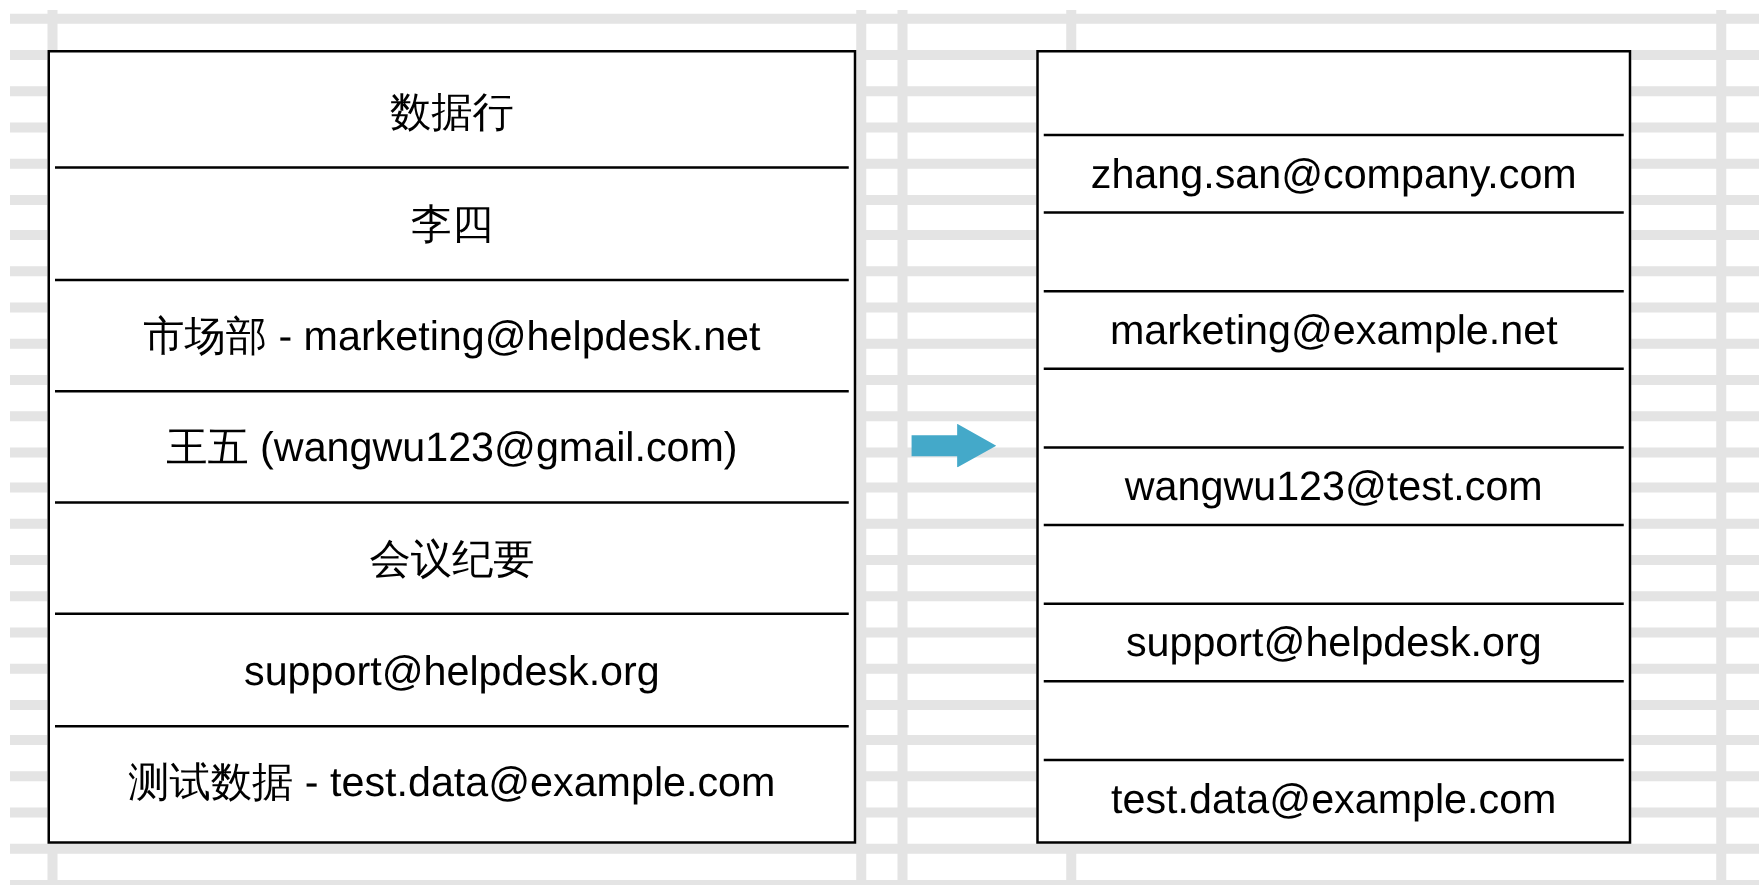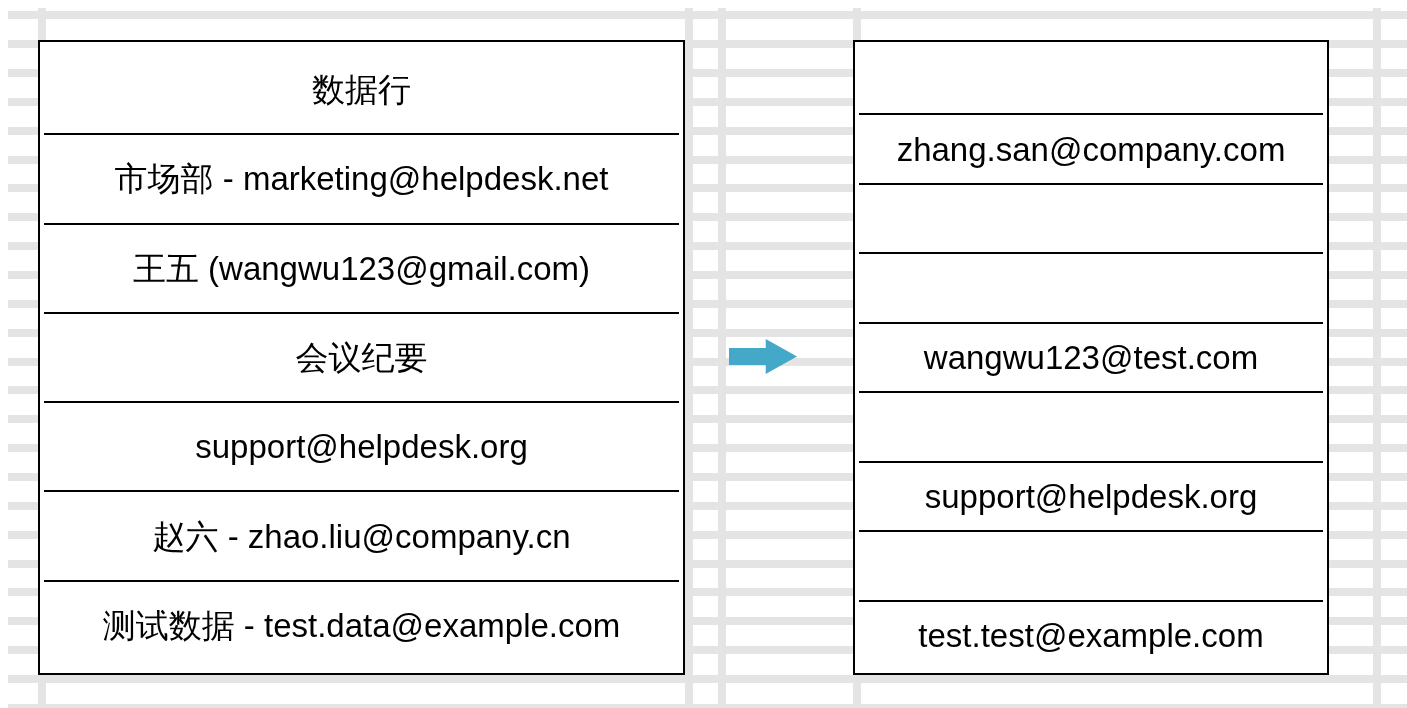--- a/index.html
+++ b/index.html
@@ -20,21 +20,21 @@
     position: absolute;
     top: 32px;
     height: 635px;
     background: #ffffff;
     border: 2px solid #000000;
     display: flex;
     flex-direction: column;
     z-index: 1;
   }
   #left-table  { left: 30px;  width: 647px; }
-  #right-table { left: 845px; width: 476px; }
+  #right-table { left: 821px; width: 476px; }
 
   .cell {
     flex: 1 1 0;
     display: flex;
     align-items: center;
     justify-content: center;
     font-size: 33px;
     line-height: 1;
     color: #000000;
     white-space: nowrap;
@@ -88,35 +88,36 @@
       <div class="hline" style="top: 695.84px;"></div>
       <div class="vline" style="left: 30px;"></div>
       <div class="vline" style="left: 677px;"></div>
       <div class="vline" style="left: 710px;"></div>
       <div class="vline" style="left: 845px;"></div>
       <div class="vline" style="left: 1365px;"></div>
     </div>
 
   <div id="left-table" class="sheet-table">
       <div class="cell">数据行</div>
+      <div class="cell">李四</div>
       <div class="cell">市场部 - marketing@helpdesk.net</div>
       <div class="cell">王五 (wangwu123@gmail.com)</div>
       <div class="cell">会议纪要</div>
       <div class="cell">support@helpdesk.org</div>
-      <div class="cell">赵六 - zhao.liu@company.cn</div>
       <div class="cell">测试数据 - test.data@example.com</div>
     </div>
 
   <div id="transform-arrow" style="background: rgb(68, 169, 201);"></div>
 
   <div id="right-table" class="sheet-table">
       <div class="cell"></div>
       <div class="cell">zhang.san@company.com</div>
       <div class="cell"></div>
+      <div class="cell">marketing@example.net</div>
       <div class="cell"></div>
       <div class="cell">wangwu123@test.com</div>
       <div class="cell"></div>
       <div class="cell">support@helpdesk.org</div>
       <div class="cell"></div>
-      <div class="cell">test.test@example.com</div>
+      <div class="cell">test.data@example.com</div>
     </div>
 
 </div>
 
 </body></html>

